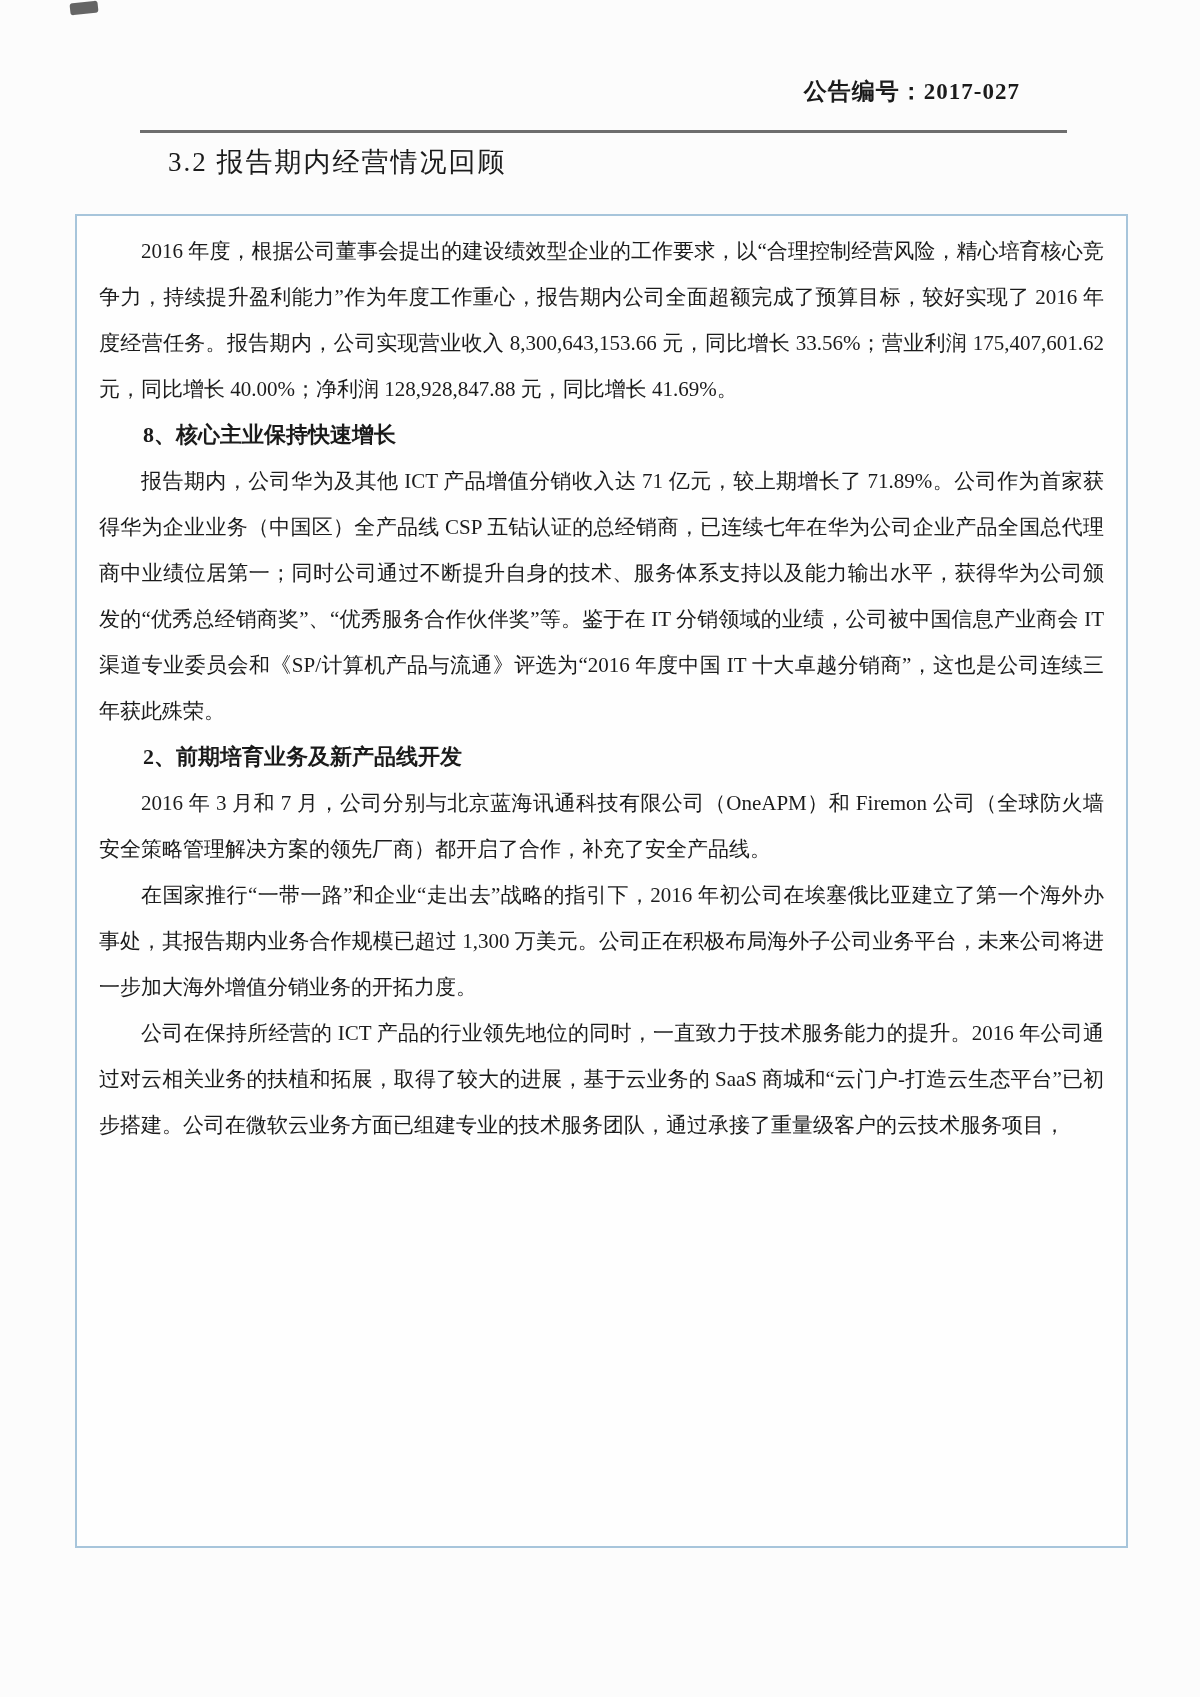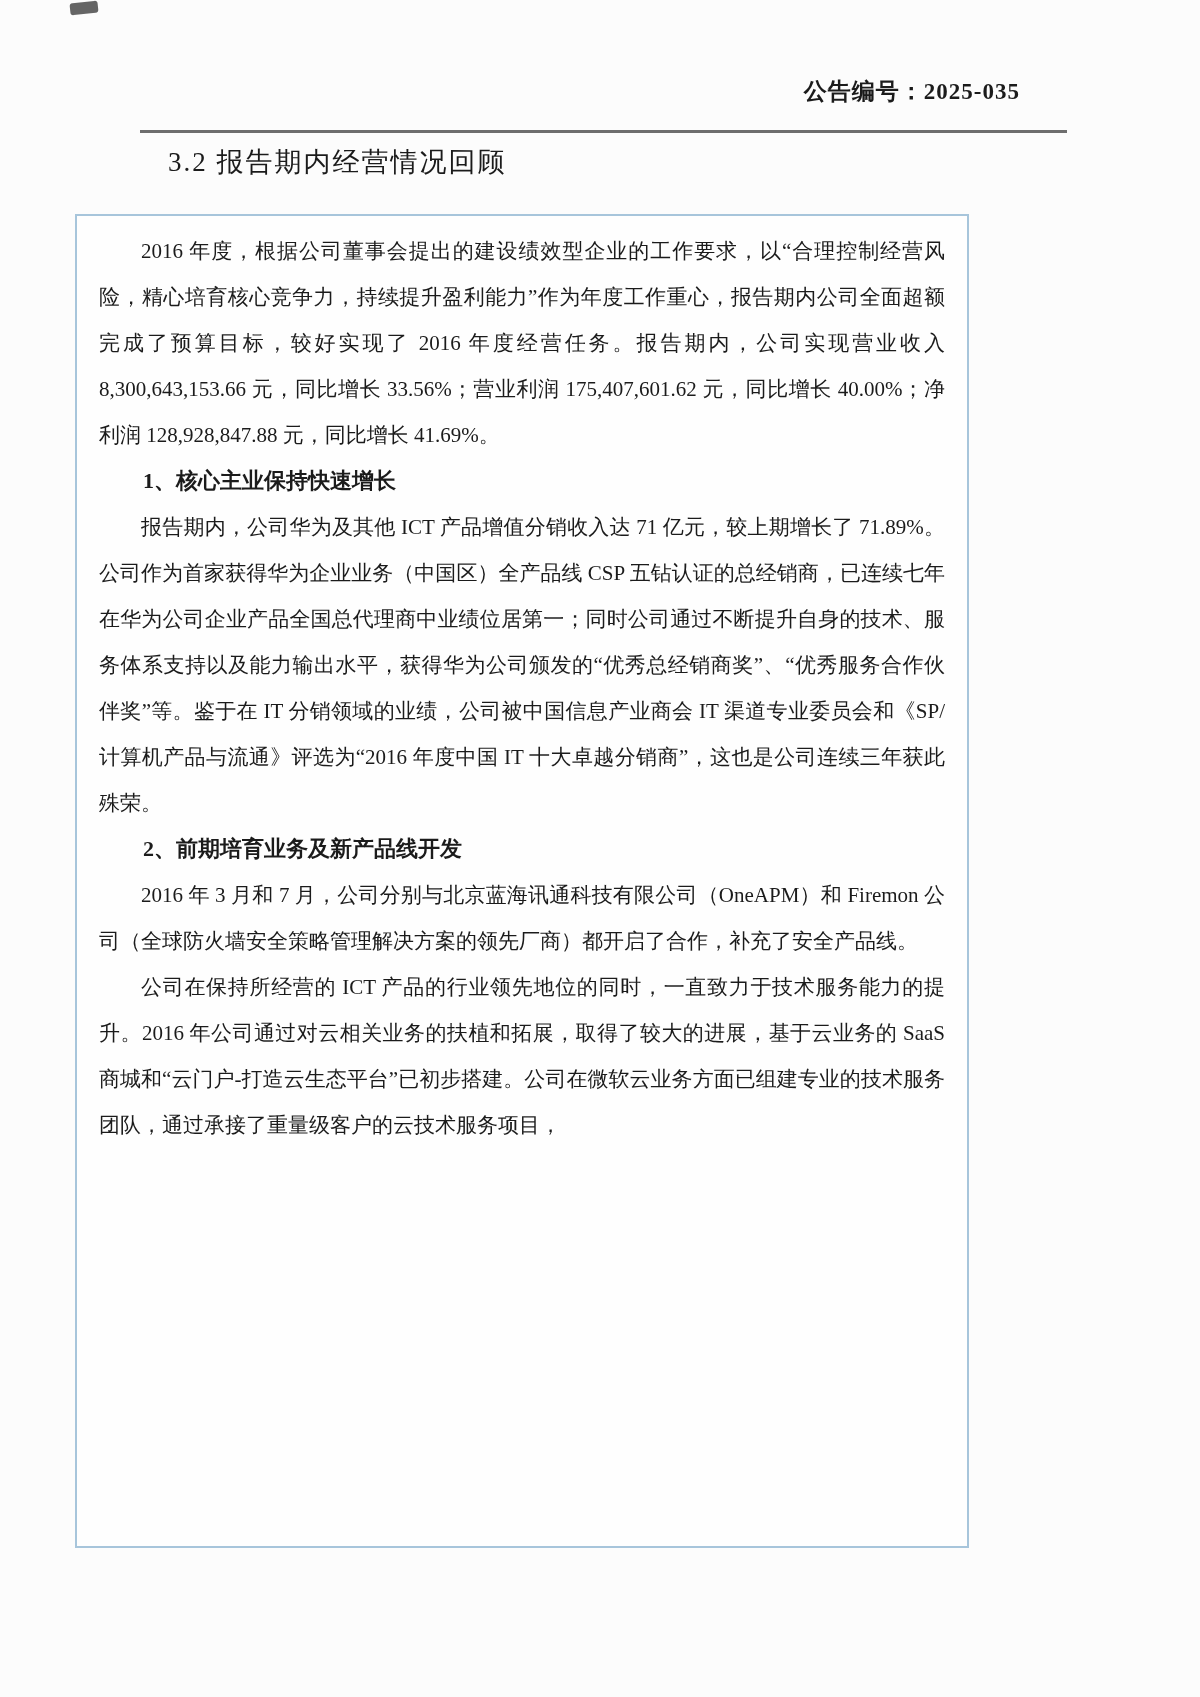--- a/index.html
+++ b/index.html
@@ -52,21 +52,21 @@
     left: 168px;
     font-size: 27px;
     font-weight: normal;
     letter-spacing: 2px;
     white-space: nowrap;
   }
   .content-box {
     position: absolute;
     left: 75px;
     top: 214px;
-    width: 894px;
+    width: 1053px;
     height: 1334px;
     box-sizing: border-box;
     border: 2px solid #a7c5db;
     background: #fefefe;
     padding: 12px 22px 0 22px;
     overflow: hidden;
   }
   .content-box p {
     margin: 0;
     font-size: 21px;
@@ -81,28 +81,29 @@
     text-align: left;
   }
 </style>
 </head>
 <body>
 
 <div class="page">
 
   <div class="scan-artifact"></div>
 
-  <div class="announce-number">公告编号：2025-035</div>
+  <div class="announce-number">公告编号：2017-027</div>
 
   <div class="header-divider"></div>
 
   <div class="section-title">3.2 报告期内经营情况回顾</div>
 
   <div class="content-box">
     <p>2016 年度，根据公司董事会提出的建设绩效型企业的工作要求，以“合理控制经营风险，精心培育核心竞争力，持续提升盈利能力”作为年度工作重心，报告期内公司全面超额完成了预算目标，较好实现了 2016 年度经营任务。报告期内，公司实现营业收入 8,300,643,153.66 元，同比增长 33.56%；营业利润 175,407,601.62 元，同比增长 40.00%；净利润 128,928,847.88 元，同比增长 41.69%。</p>
-    <p class="block-heading">1、核心主业保持快速增长</p>
+    <p class="block-heading">8、核心主业保持快速增长</p>
     <p>报告期内，公司华为及其他 ICT 产品增值分销收入达 71 亿元，较上期增长了 71.89%。公司作为首家获得华为企业业务（中国区）全产品线 CSP 五钻认证的总经销商，已连续七年在华为公司企业产品全国总代理商中业绩位居第一；同时公司通过不断提升自身的技术、服务体系支持以及能力输出水平，获得华为公司颁发的“优秀总经销商奖”、“优秀服务合作伙伴奖”等。鉴于在 IT 分销领域的业绩，公司被中国信息产业商会 IT 渠道专业委员会和《SP/计算机产品与流通》评选为“2016 年度中国 IT 十大卓越分销商”，这也是公司连续三年获此殊荣。</p>
     <p class="block-heading">2、前期培育业务及新产品线开发</p>
     <p>2016 年 3 月和 7 月，公司分别与北京蓝海讯通科技有限公司（OneAPM）和 Firemon 公司（全球防火墙安全策略管理解决方案的领先厂商）都开启了合作，补充了安全产品线。</p>
+    <p>在国家推行“一带一路”和企业“走出去”战略的指引下，2016 年初公司在埃塞俄比亚建立了第一个海外办事处，其报告期内业务合作规模已超过 1,300 万美元。公司正在积极布局海外子公司业务平台，未来公司将进一步加大海外增值分销业务的开拓力度。</p>
     <p>公司在保持所经营的 ICT 产品的行业领先地位的同时，一直致力于技术服务能力的提升。2016 年公司通过对云相关业务的扶植和拓展，取得了较大的进展，基于云业务的 SaaS 商城和“云门户-打造云生态平台”已初步搭建。公司在微软云业务方面已组建专业的技术服务团队，通过承接了重量级客户的云技术服务项目，</p>
   </div>
 
 </div>
 
 </body></html>

